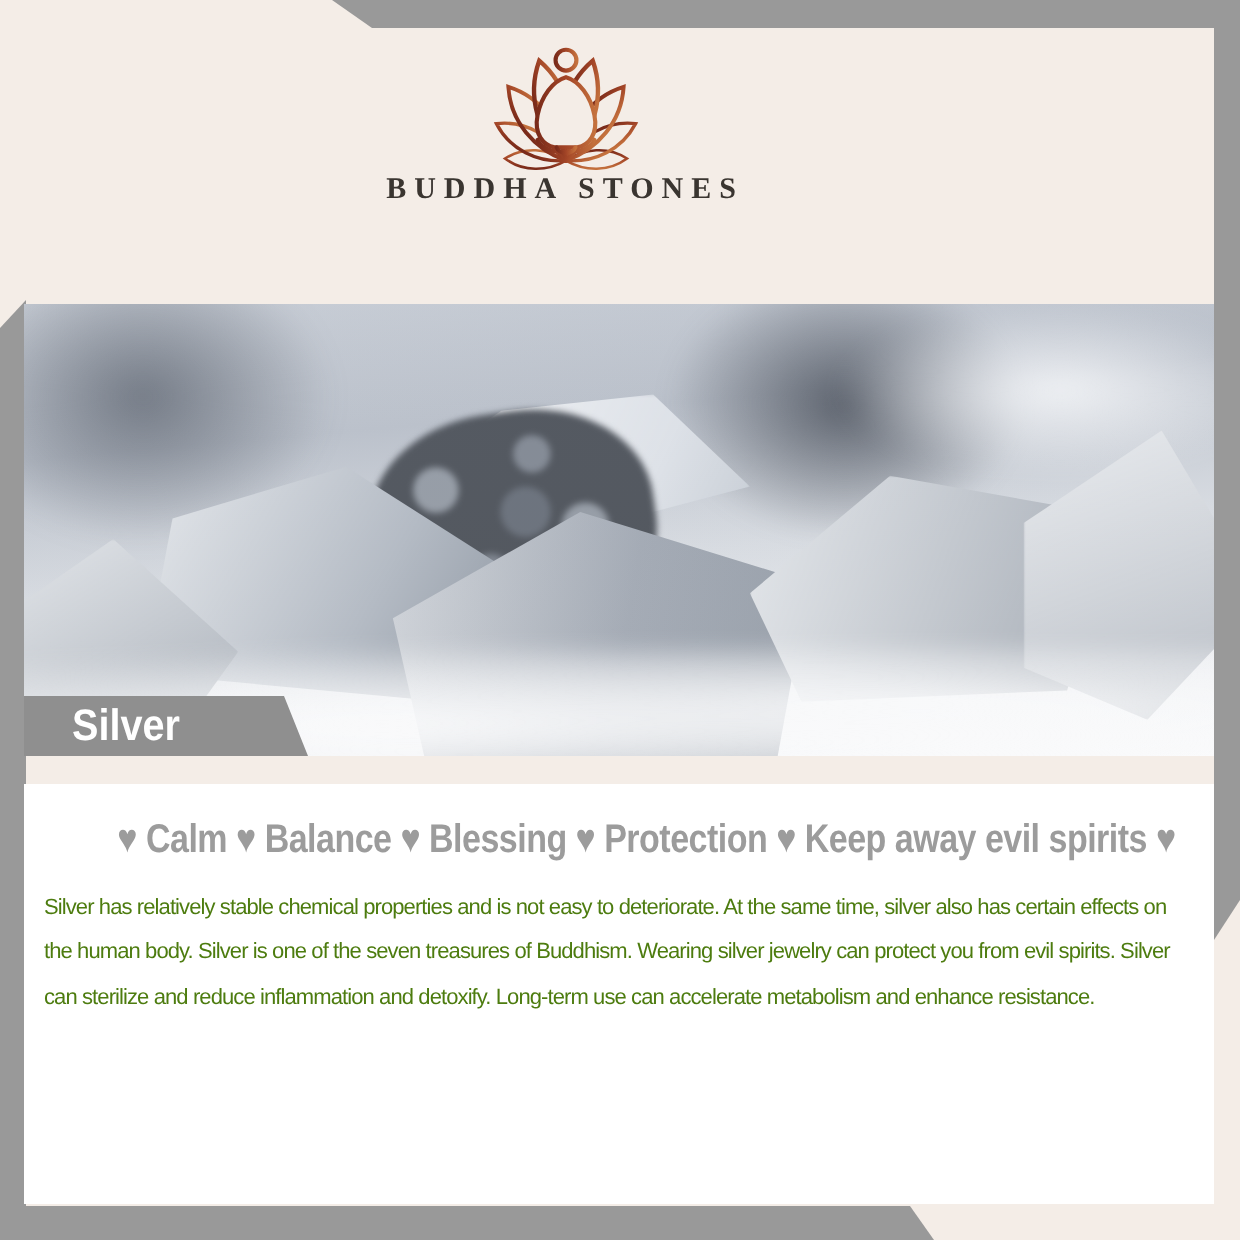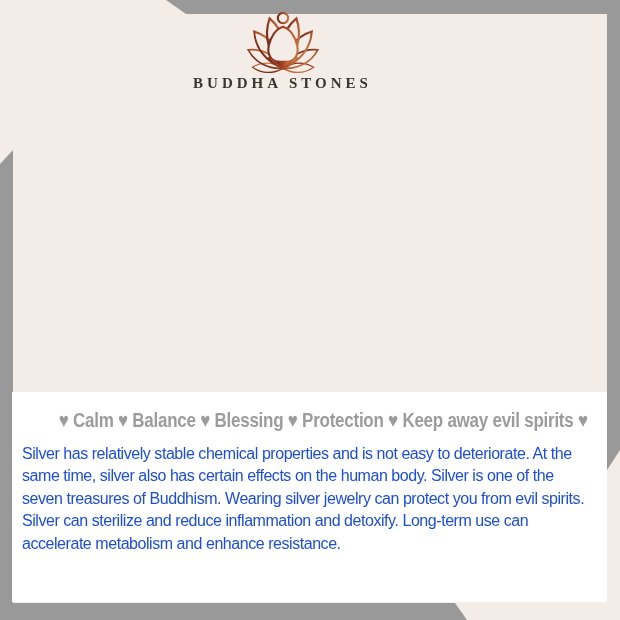--- a/index.html
+++ b/index.html
@@ -12,21 +12,21 @@
   .frame{position:absolute;background:#999999;}
   .frame-top{left:0;top:0;width:620px;height:14px;
     clip-path:polygon(166px 0,620px 0,620px 14px,186px 14px);}
   .frame-right{left:607px;top:0;width:13px;height:470px;
     clip-path:polygon(0 0,13px 0,13px 450px,0 470px);}
   .frame-left{left:0;top:150px;width:13px;height:470px;
     clip-path:polygon(0 14px,13px 0,13px 470px,0 470px);}
   .frame-bottom{left:0;top:603px;width:470px;height:17px;
     clip-path:polygon(0 0,455px 0,467px 17px,0 17px);}
   
-  .brand{position:absolute;left:0;top:2px;width:565px;text-align:center;}
+  .brand{position:absolute;left:0;top:14px;width:565px;text-align:center;}
   .brand svg{display:block;margin:0 auto;}
   .brand-name{
     display:block;margin-top:1px;
     font-family:"Liberation Serif", serif;
     font-size:15px;letter-spacing:4px;color:#3a3530;font-weight:600;
   }
   
   .title-band{
     position:absolute;left:128px;top:109px;width:366px;height:45px;
     background:#f9f5f1;display:flex;align-items:center;justify-content:center;
@@ -90,22 +90,22 @@
   }
   
   .panel{position:absolute;left:12px;top:392px;width:595px;height:210px;background:#ffffff;}
   .tagline{margin-top:17px;text-align:center;white-space:nowrap;}
   .tagline .t{
     display:inline-block;transform:scaleX(0.85);transform-origin:center;
     font-size:20px;font-weight:bold;color:#9c9c9c;letter-spacing:-0.3px;
   }
   .para{
     margin:11px 9px 0 10px;
-    font-size:16px;line-height:22.4px;letter-spacing:-0.45px;
-    color:#1d4ed8;text-align:left;
+    font-size:11px;line-height:22.4px;letter-spacing:-0.45px;
+    color:#4d7c0f;text-align:left;
   }
 </style>
 </head>
 <body>
 
 <div class="canvas">
 
   <div class="frame frame-top"></div>
   <div class="frame frame-right"></div>
   <div class="frame frame-left"></div>
@@ -136,20 +136,38 @@
         <circle cx="64" cy="17" r="5.5" fill="#f4ede7"></circle>
         <path fill="#f4ede7" d="M64,26 C57,28 51,36 49,46 C47,56 52,62 58,63 L70,63 C76,62 81,56 79,46 C77,36 71,28 64,26 Z"></path>
         <path d="M49,59 C53,68 75,68 79,59"></path>
         <path d="M59,63 C61,67 67,67 69,63"></path>
       </g>
     </svg>
     <span class="brand-name">BUDDHA STONES</span>
   </div>
 
 
+  <div class="photo">
+    <div class="ph-blob-tl"></div>
+    <div class="ph-blob-tc"></div>
+    <div class="ph-hl-tr"></div>
+    <div class="ph-rock-white"></div>
+    <div class="ph-nugget"></div>
+    <div class="ph-rock-l1"></div>
+    <div class="ph-rock-c"></div>
+    <div class="ph-rock-r"></div>
+    <div class="ph-rock-fr"></div>
+    <div class="ph-rock-fl"></div>
+    <div class="ph-snow"></div>
+    <div class="ph-tint"></div>
+
+    <div class="photo-label">
+      <span class="t">Silver</span>
+    </div>
+  </div>
 
   <div class="panel">
     <div class="tagline">
       <span class="t">♥ Calm ♥ Balance ♥ Blessing ♥ Protection ♥ Keep away evil spirits ♥</span>
     </div>
     <p class="para">Silver has relatively stable chemical properties and is not easy to deteriorate. At the same time, silver also has certain effects on the human body. Silver is one of the seven treasures of Buddhism. Wearing silver jewelry can protect you from evil spirits. Silver can sterilize and reduce inflammation and detoxify. Long-term use can accelerate metabolism and enhance resistance.</p>
   </div>
 
 </div>
 

